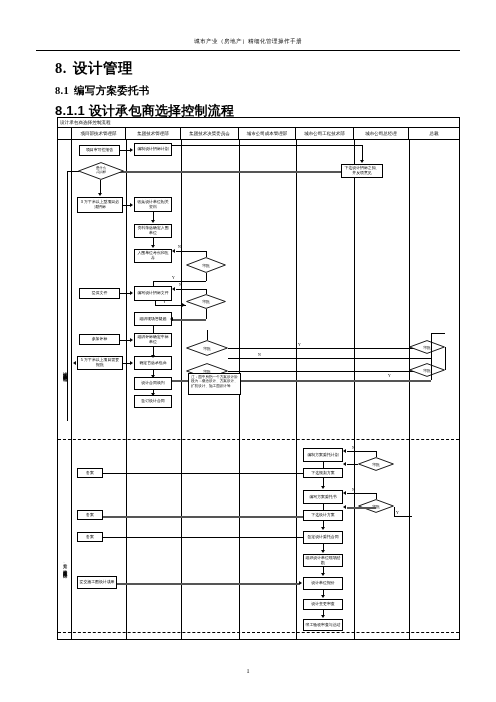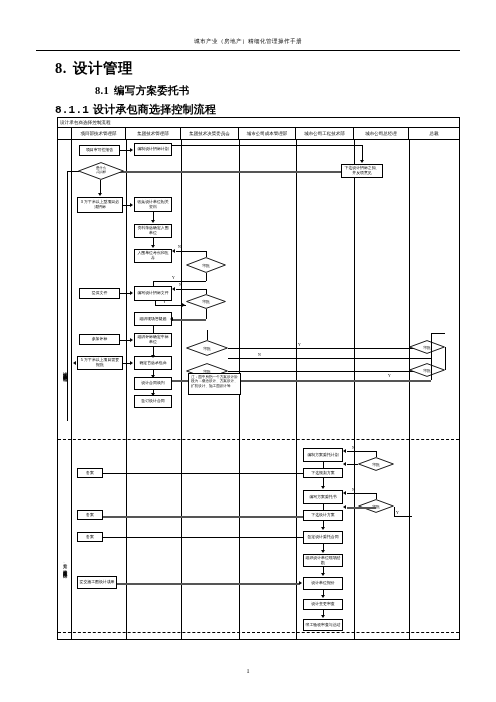--- a/index.html
+++ b/index.html
@@ -11,23 +11,23 @@
   .hdr{position:absolute;left:36px;top:38px;width:424px;text-align:center;
        font-size:5.6px;letter-spacing:.4px;font-family:"Liberation Serif","DejaVu Serif",serif;}
   .hdr-rule{position:absolute;left:36px;top:50px;width:424px;height:1.4px;background:#000;}
 
   
   .h1{position:absolute;left:55px;top:59px;font-size:14.5px;font-weight:bold;
       font-family:"Liberation Serif","DejaVu Serif",serif;letter-spacing:.5px;}
   .h1 .num{margin-right:6px;}
   .h2{position:absolute;left:55px;top:84px;font-size:10.5px;font-weight:bold;
       font-family:"Liberation Serif","DejaVu Serif",serif;letter-spacing:.3px;}
-  .h2 .num{margin-right:5px;margin-left:40px;}
-  .h3{position:absolute;left:55px;top:102px;font-size:11px;font-weight:bold;
-      font-family:Liberation Mono, monospace;letter-spacing:.2px;}
+  .h2 .num{margin-right:5px;}
+  .h3{position:absolute;left:55px;top:102px;font-size:13px;font-weight:bold;
+      font-family:Liberation Sans, sans-serif;letter-spacing:.2px;}
   .h3 .num{margin-right:4px;}
 
   
   .pageno{position:absolute;left:0;top:668px;width:496px;text-align:center;font-size:6px;
           font-family:"Liberation Serif","DejaVu Serif",serif;}
 
   
   .frame{position:absolute;left:57px;top:117px;width:403px;height:523px;
          border:1.1px solid #000;box-sizing:border-box;background:#fff;}
   .title-band{position:absolute;left:0;top:0;width:100%;height:10px;

